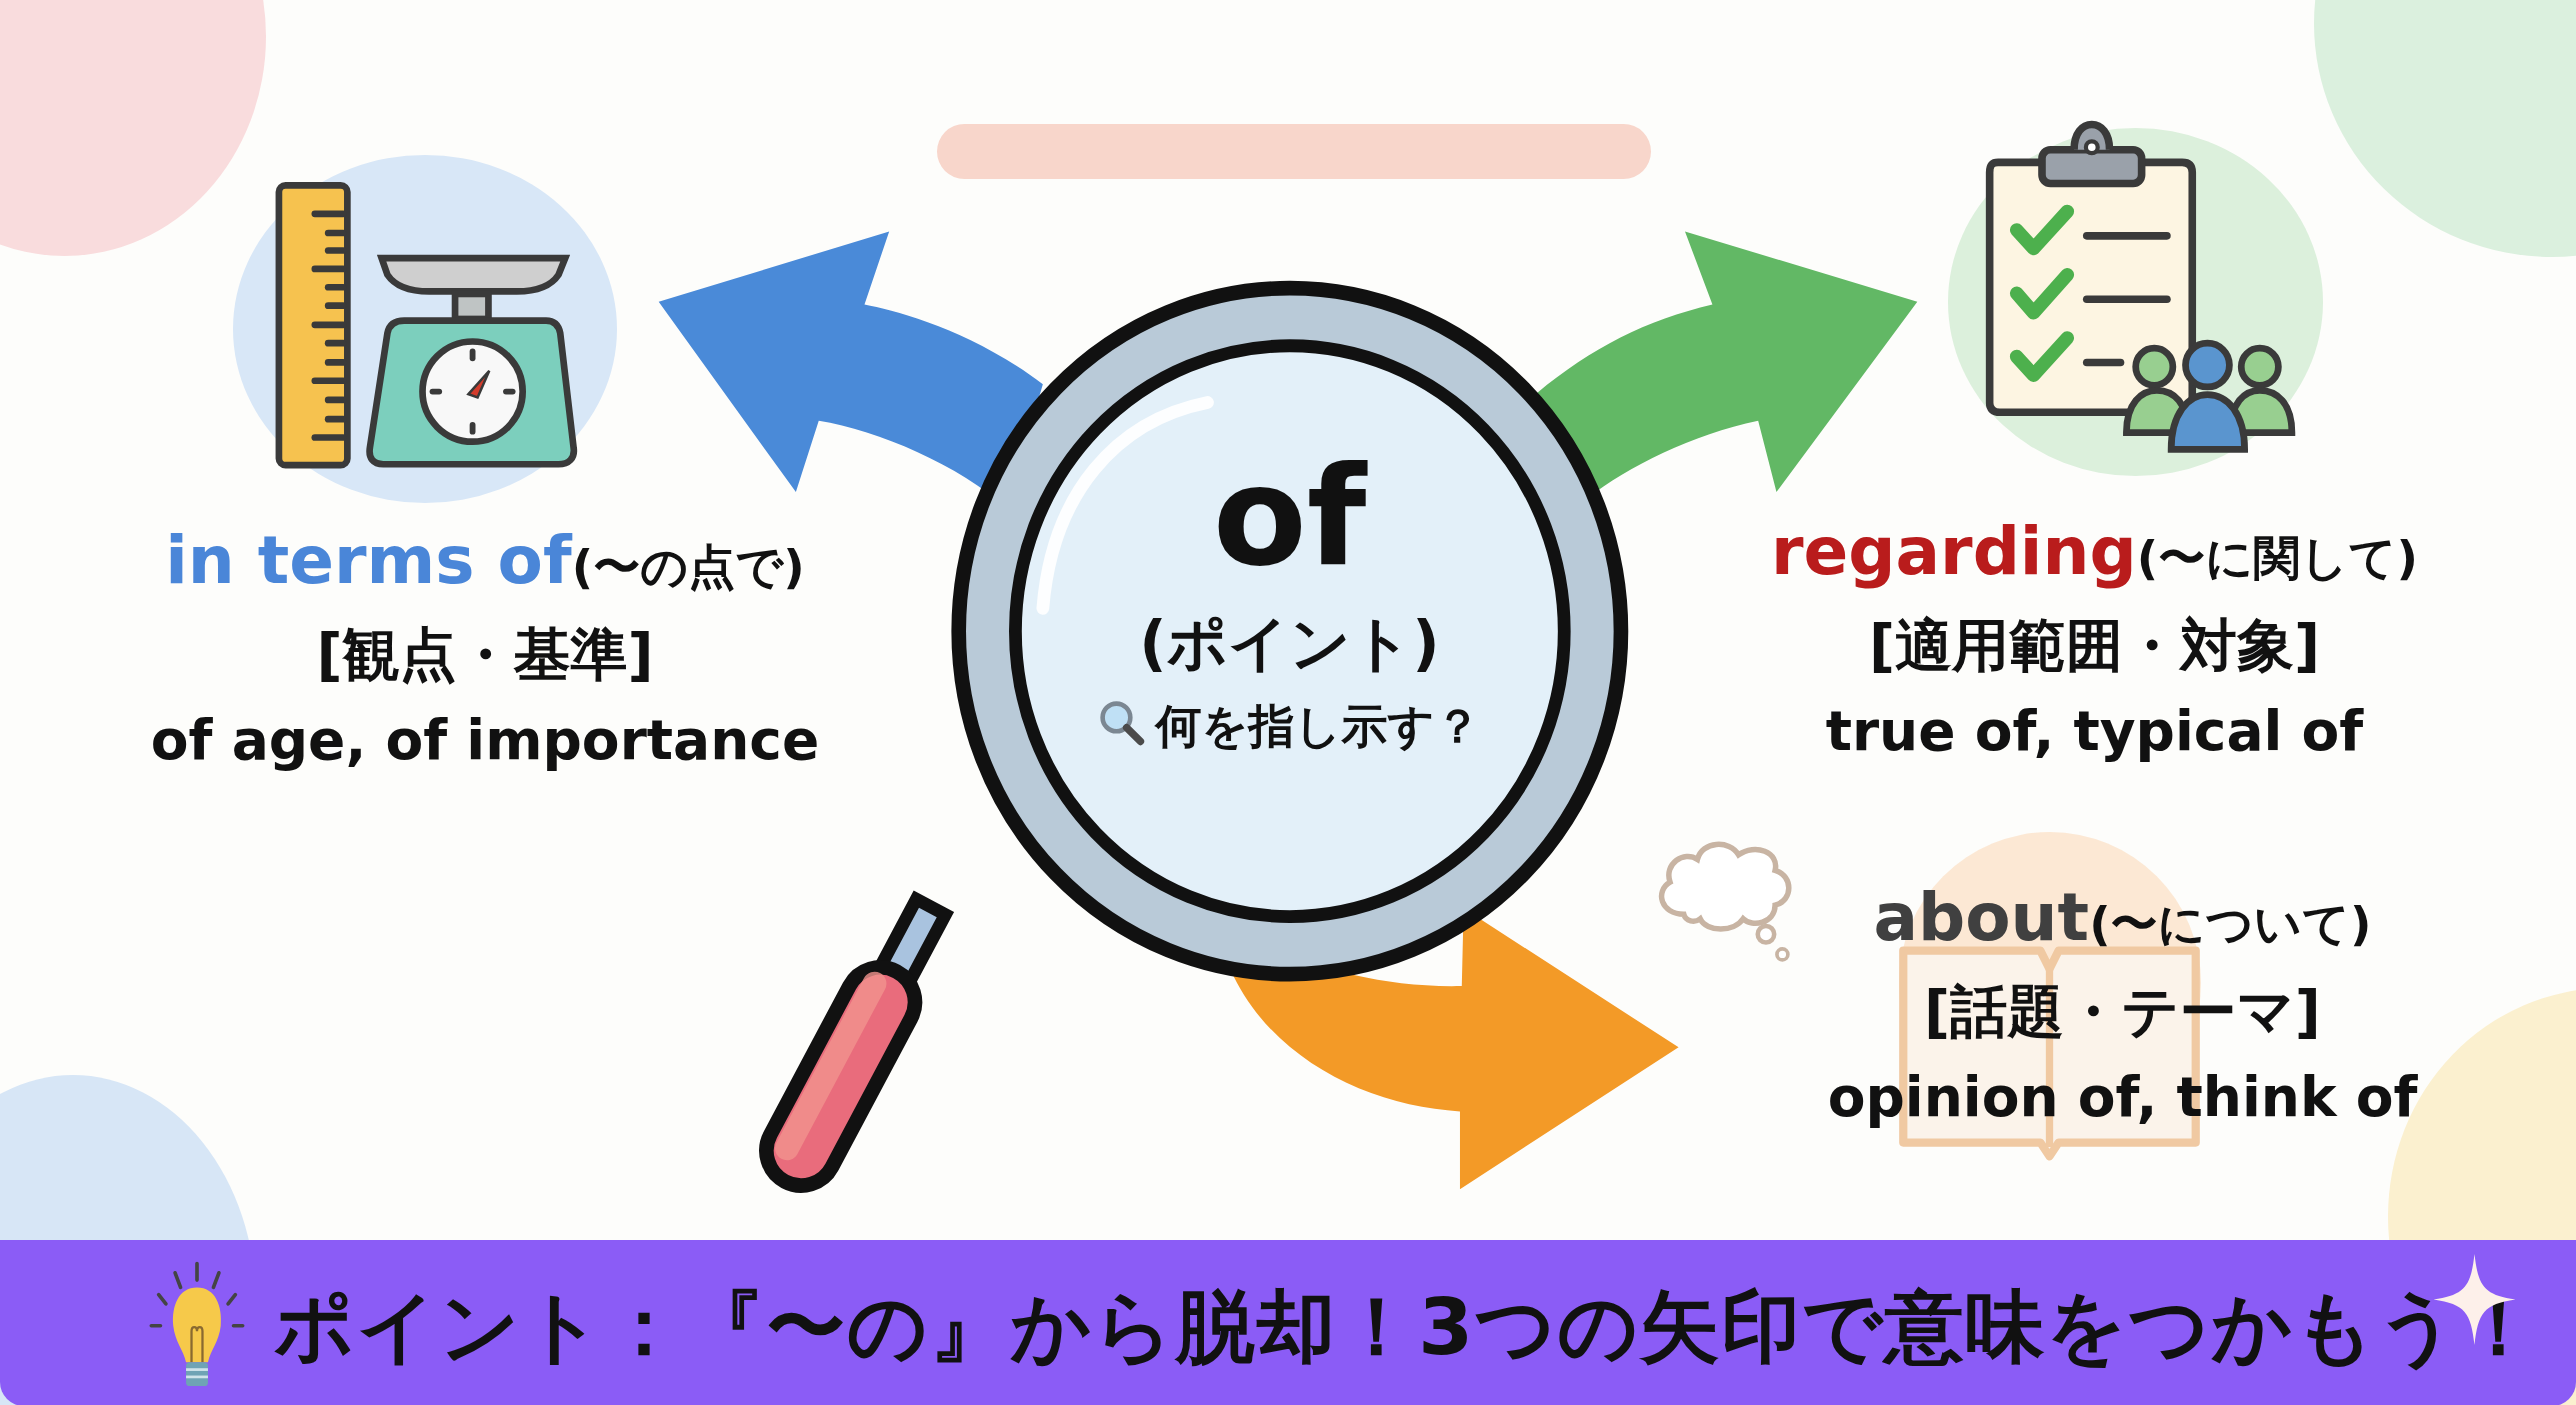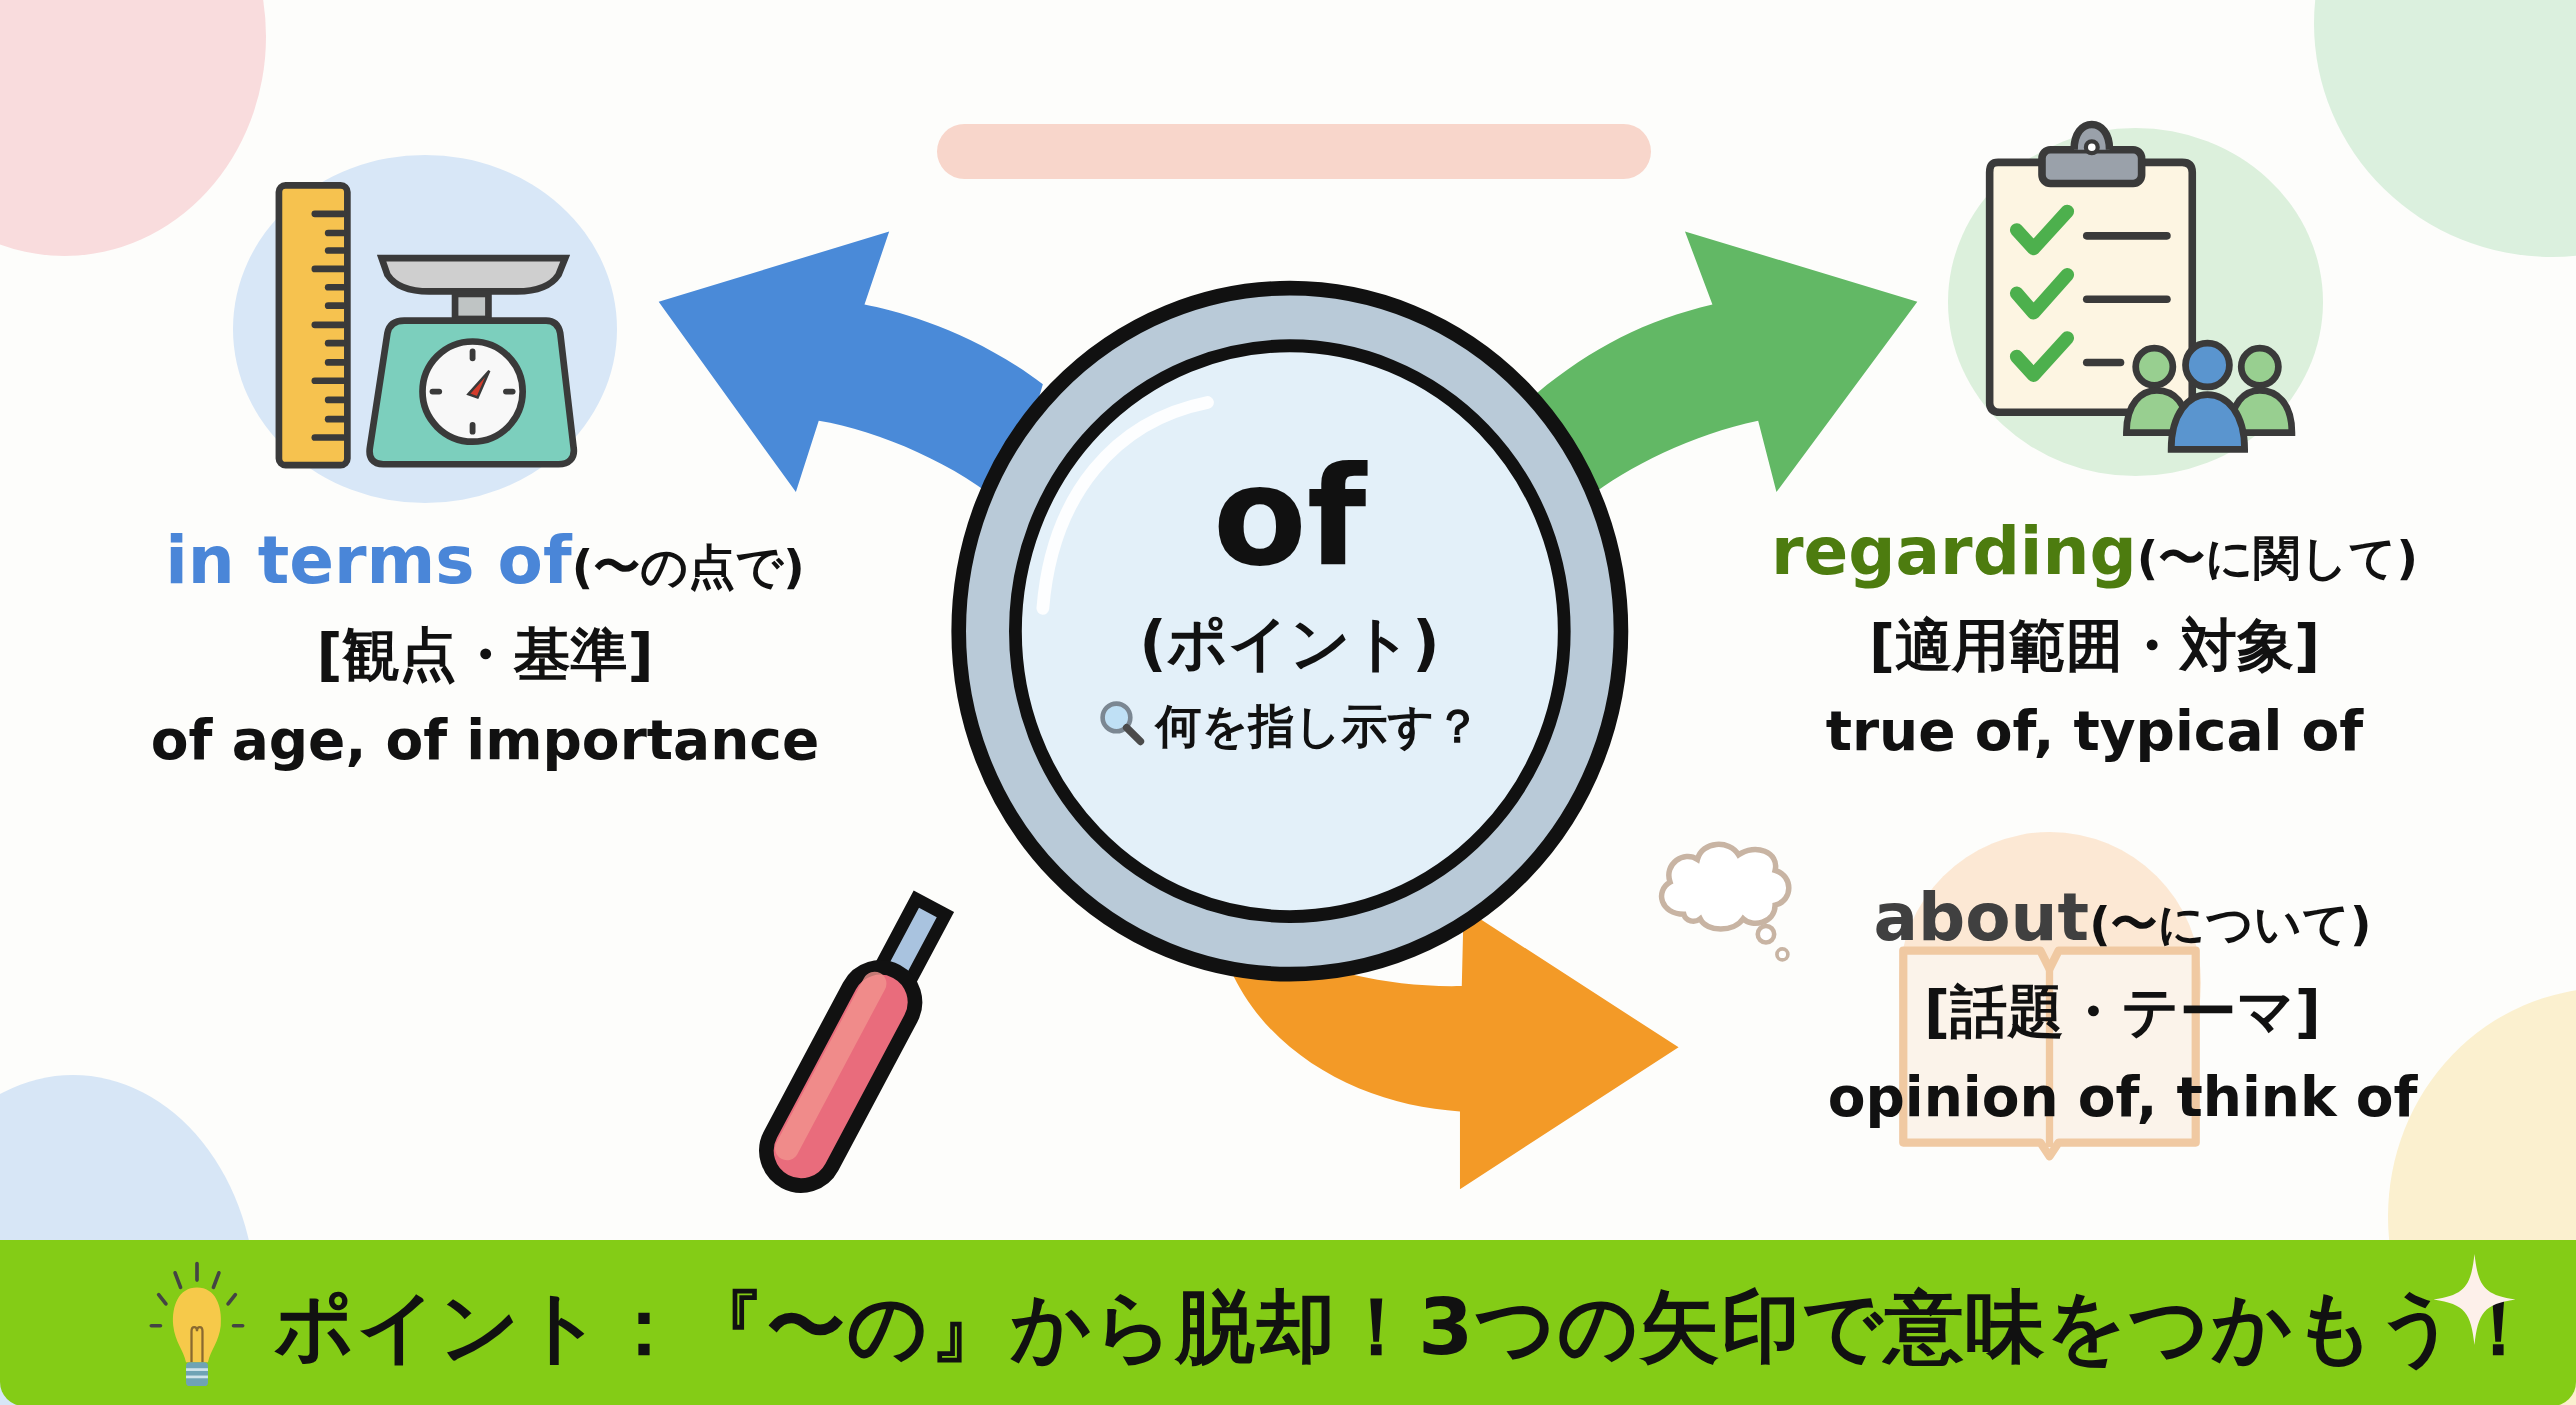--- a/index.html
+++ b/index.html
@@ -18,21 +18,21 @@
   .card-text { position: absolute; text-align: center; font-weight: bold; white-space: nowrap; }
   .card-text .line1 { font-size: 66px; line-height: 88px; }
   .card-text .en { }
   .card-text .jp { font-size: 47px; color: #111; margin-left: 0; }
   .card-text .line2 { font-size: 57px; line-height: 86px; }
   .card-text .line3 { font-size: 55px; line-height: 86px; }
   .lens-text { position: absolute; left: 1015px; top: 439px; width: 549px; text-align: center; font-weight: bold; }
   .lens-of { font-size: 137px; line-height: 156px; }
   .lens-sub { font-size: 60px; line-height: 82px; margin-top: 7.3px; }
   .lens-q { font-size: 46px; line-height: 73px; margin-top: 5.5px; }
-  .footer { position: absolute; left: 0; top: 1240px; width: 2576px; height: 166px; background: #84cc16; border-radius: 0 0 24px 24px; }
+  .footer { position: absolute; left: 0; top: 1240px; width: 2576px; height: 166px; background: #8b5cf6; border-radius: 0 0 24px 24px; }
   .footer-text { position: absolute; left: 274px; top: 35px; font-size: 79px; font-weight: bold; white-space: nowrap; letter-spacing: 1.8px; }
 </style>
 </head>
 <body>
 
 <div class="blob" style="left:-137px; top:-183px; width:403px; height:439px; background:#f9dcdd;"></div>
 <div class="blob" style="left:2314px; top:-210px; width:476px; height:467px; background:#dbf0de;"></div>
 <div class="blob" style="left:-110px; top:1075px; width:366px; height:457px; background:#d7e6f6;"></div>
 <div class="blob" style="left:2388px; top:988px; width:439px; height:457px; background:#fbf0cf;"></div>
 
@@ -153,21 +153,21 @@
 <div class="card-text" style="left:110px; top:517px; width:750px;">
   <div class="line1">
     <span class="en" style="color:#4a86d8;">in terms of</span><span class="jp">(〜の点で)</span>
   </div>
   <div class="line2">[観点・基準]</div>
   <div class="line3">of age, of importance</div>
 </div>
 
 <div class="card-text" style="left:1701px; top:508px; width:787px;">
   <div class="line1">
-    <span class="en" style="color:#4d7c0f;">regarding</span><span class="jp">(〜に関して)</span>
+    <span class="en" style="color:#b91c1c;">regarding</span><span class="jp">(〜に関して)</span>
   </div>
   <div class="line2">[適用範囲・対象]</div>
   <div class="line3">true of, typical of</div>
 </div>
 
 <div class="card-text" style="left:1775px; top:874px; width:695px;">
   <div class="line1">
     <span class="en" style="color:#404040;">about</span><span class="jp">(〜について)</span>
   </div>
   <div class="line2">[話題・テーマ]</div>

